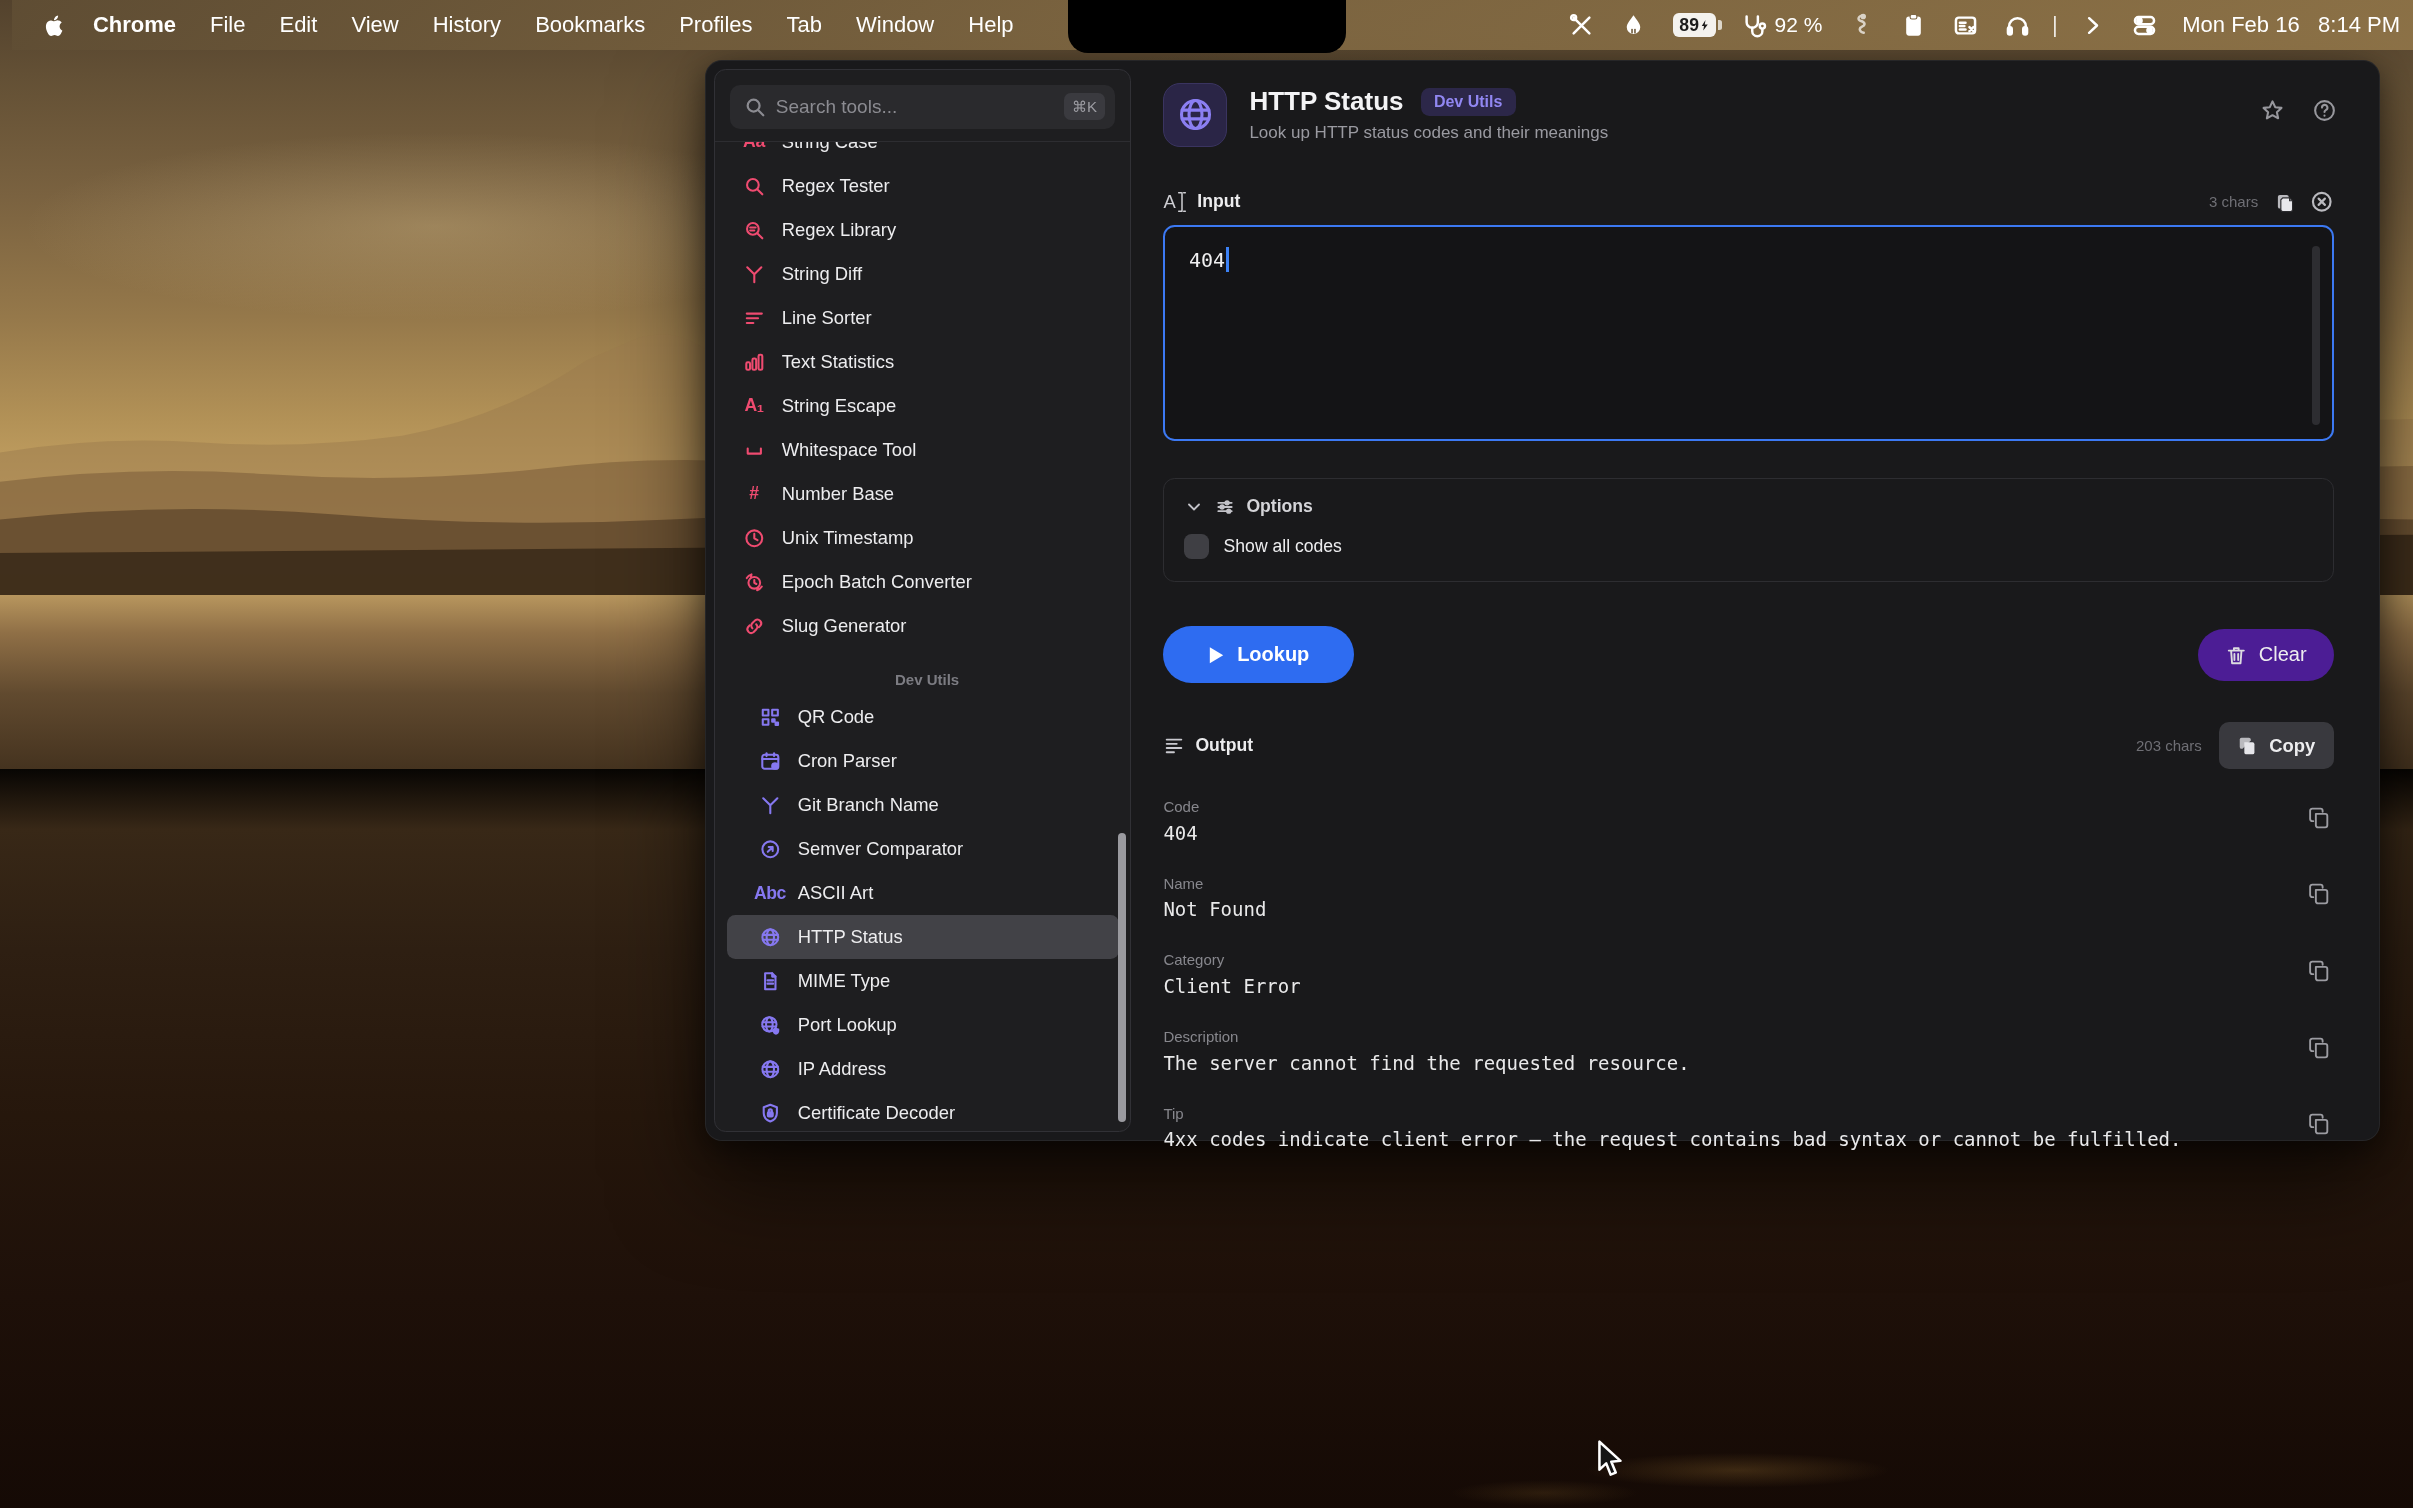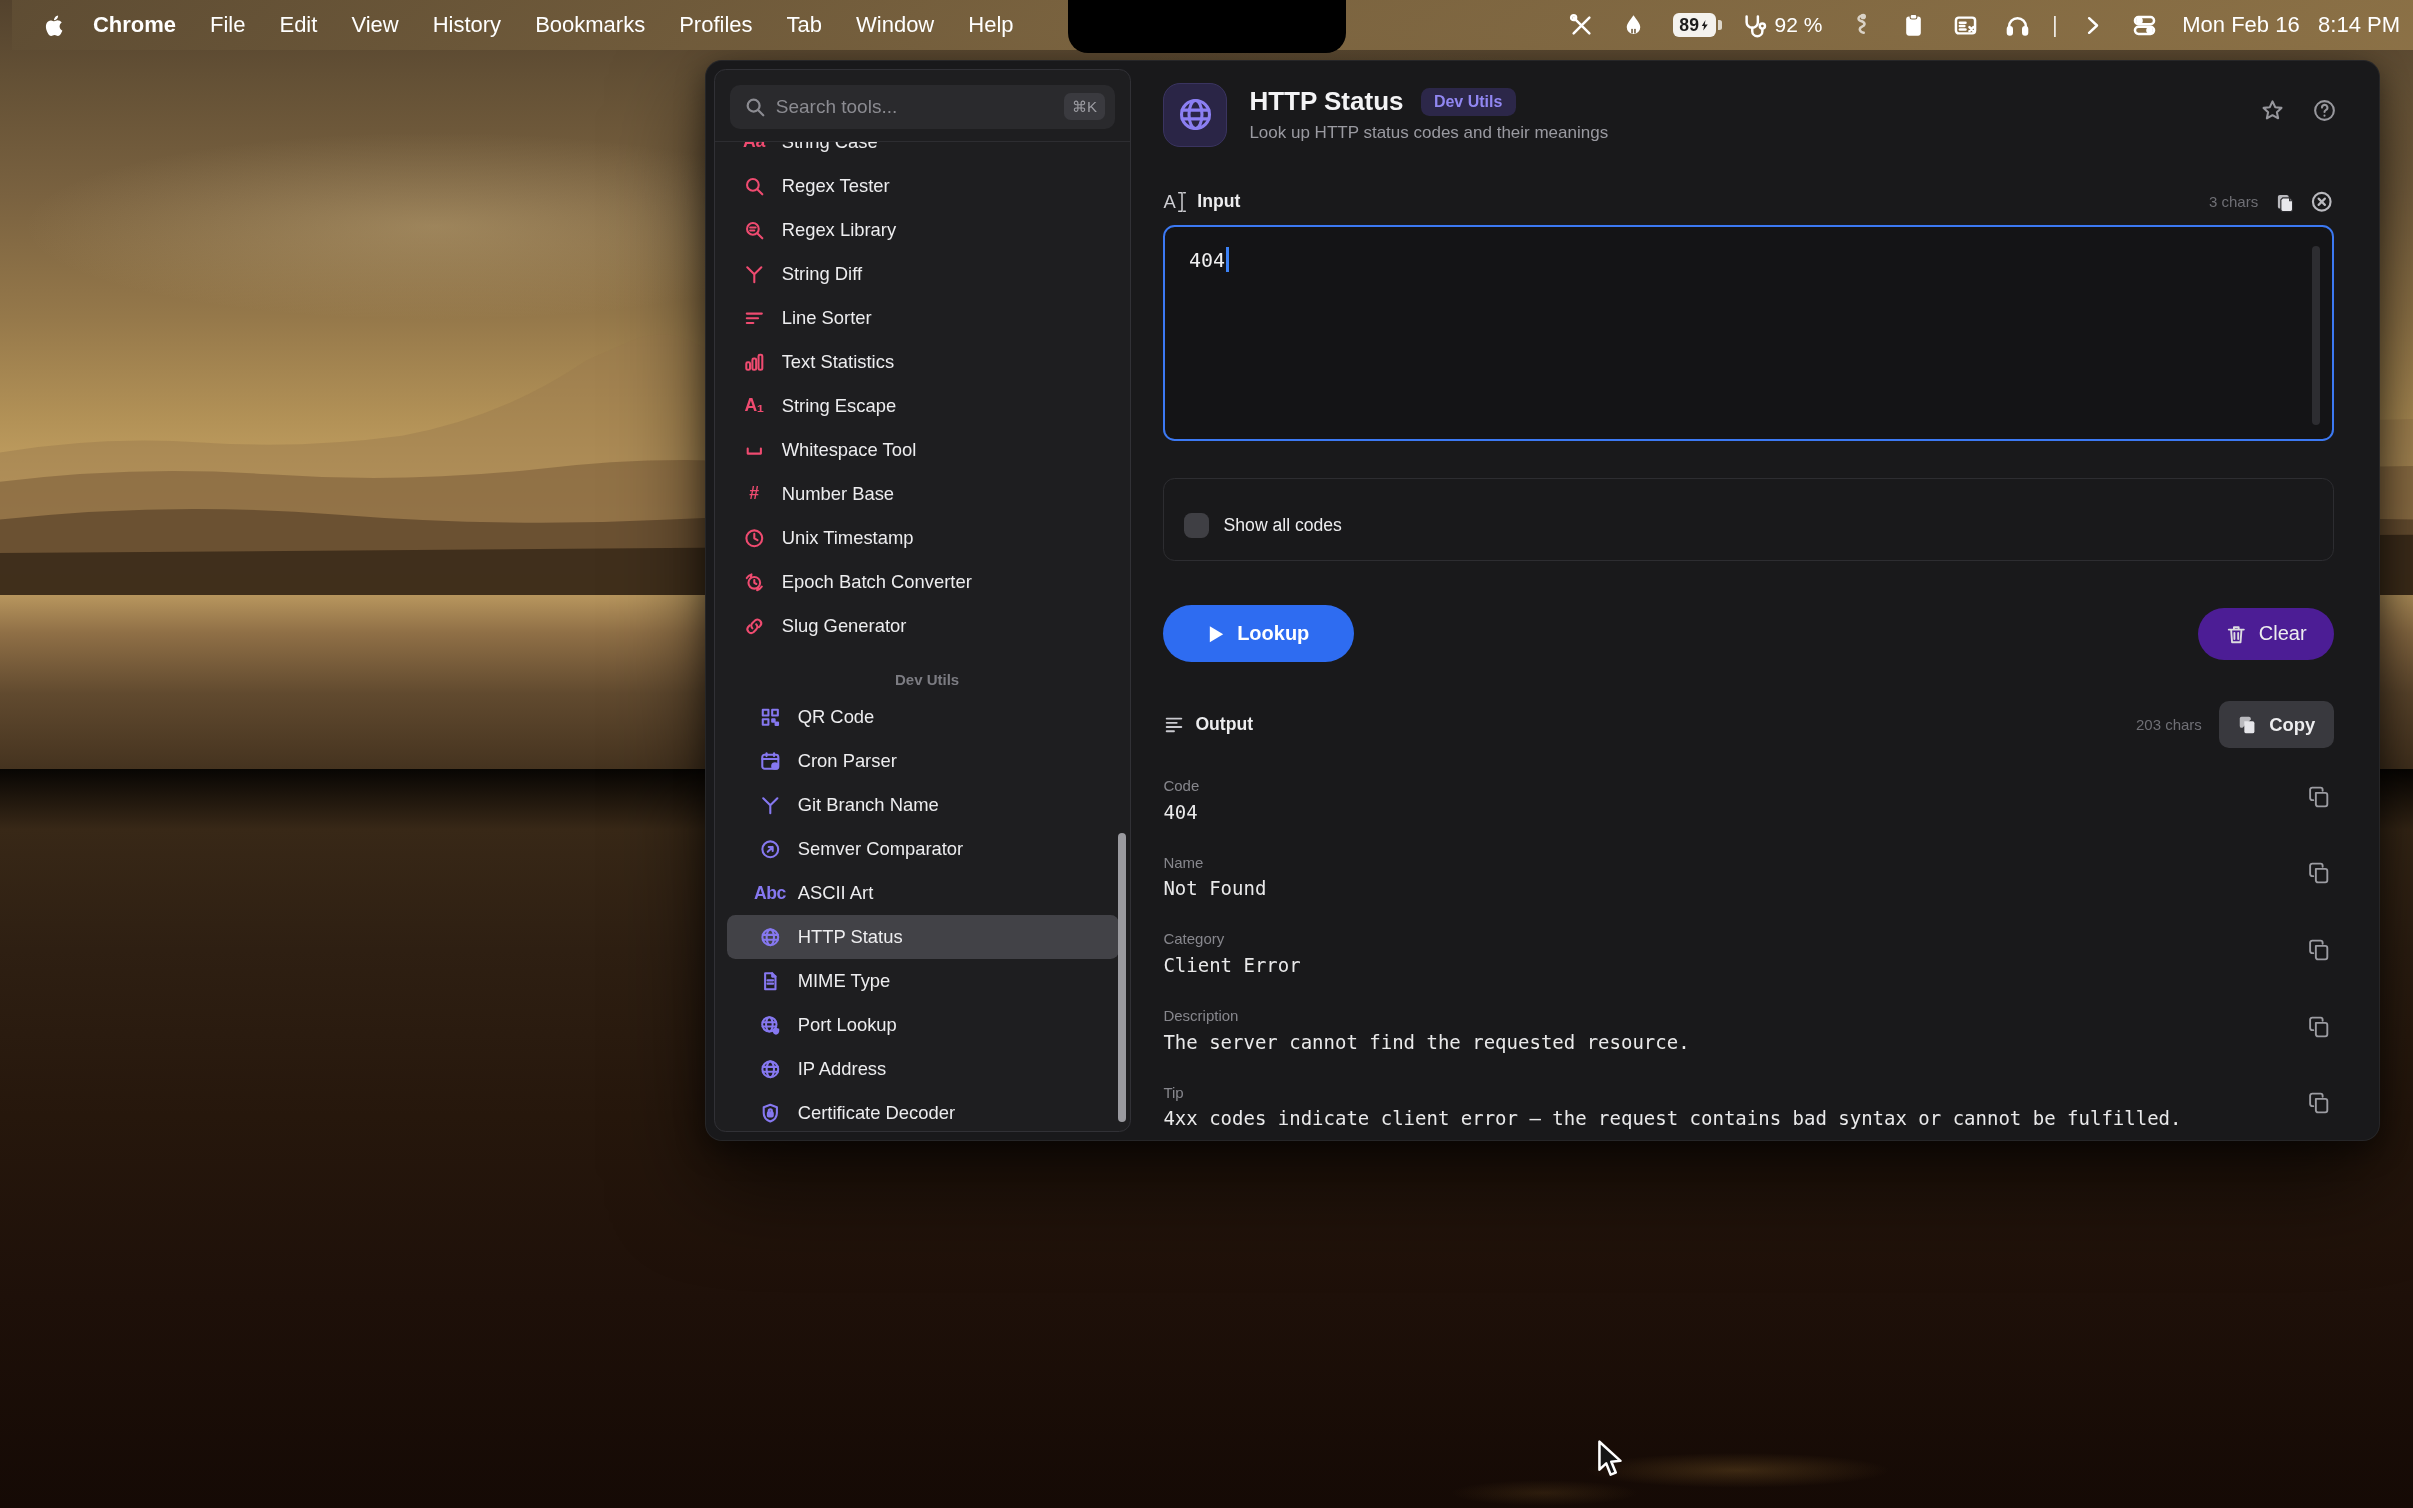--- a/index.html
+++ b/index.html
@@ -535,20 +535,34 @@
             </svg>
         </span>
       </div>
 
       <div class="input-box">
         <span class="input-text">404</span><span class="caret"></span>
         <div class="in-scroll"></div>
       </div>
 
       <div class="options-box">
+        <div class="opt-row1">
+          <svg viewBox="0 0 24 24">
+              <path d="M6 9l6 6 6-6"></path>
+            </svg>
+          <svg viewBox="0 0 24 24">
+              <line x1="4" y1="7" x2="20" y2="7"></line>
+              <line x1="4" y1="12" x2="20" y2="12"></line>
+              <line x1="4" y1="17" x2="20" y2="17"></line>
+              <circle cx="14.5" cy="7" r="2.1" fill="#c2c2c8"></circle>
+              <circle cx="8.5" cy="12" r="2.1" fill="#c2c2c8"></circle>
+              <circle cx="16.5" cy="17" r="2.1" fill="#c2c2c8"></circle>
+            </svg>
+          <span class="opt-label">Options</span>
+        </div>
         <div class="opt-row2">
           <span class="checkbox"></span>
           <span class="chk-label">Show all codes</span>
         </div>
       </div>
 
       <div class="actions">
         <div class="btn-lookup">
           <svg viewBox="0 0 20 22">
               <path d="M2 1.5L18 11 2 20.5z"></path>

